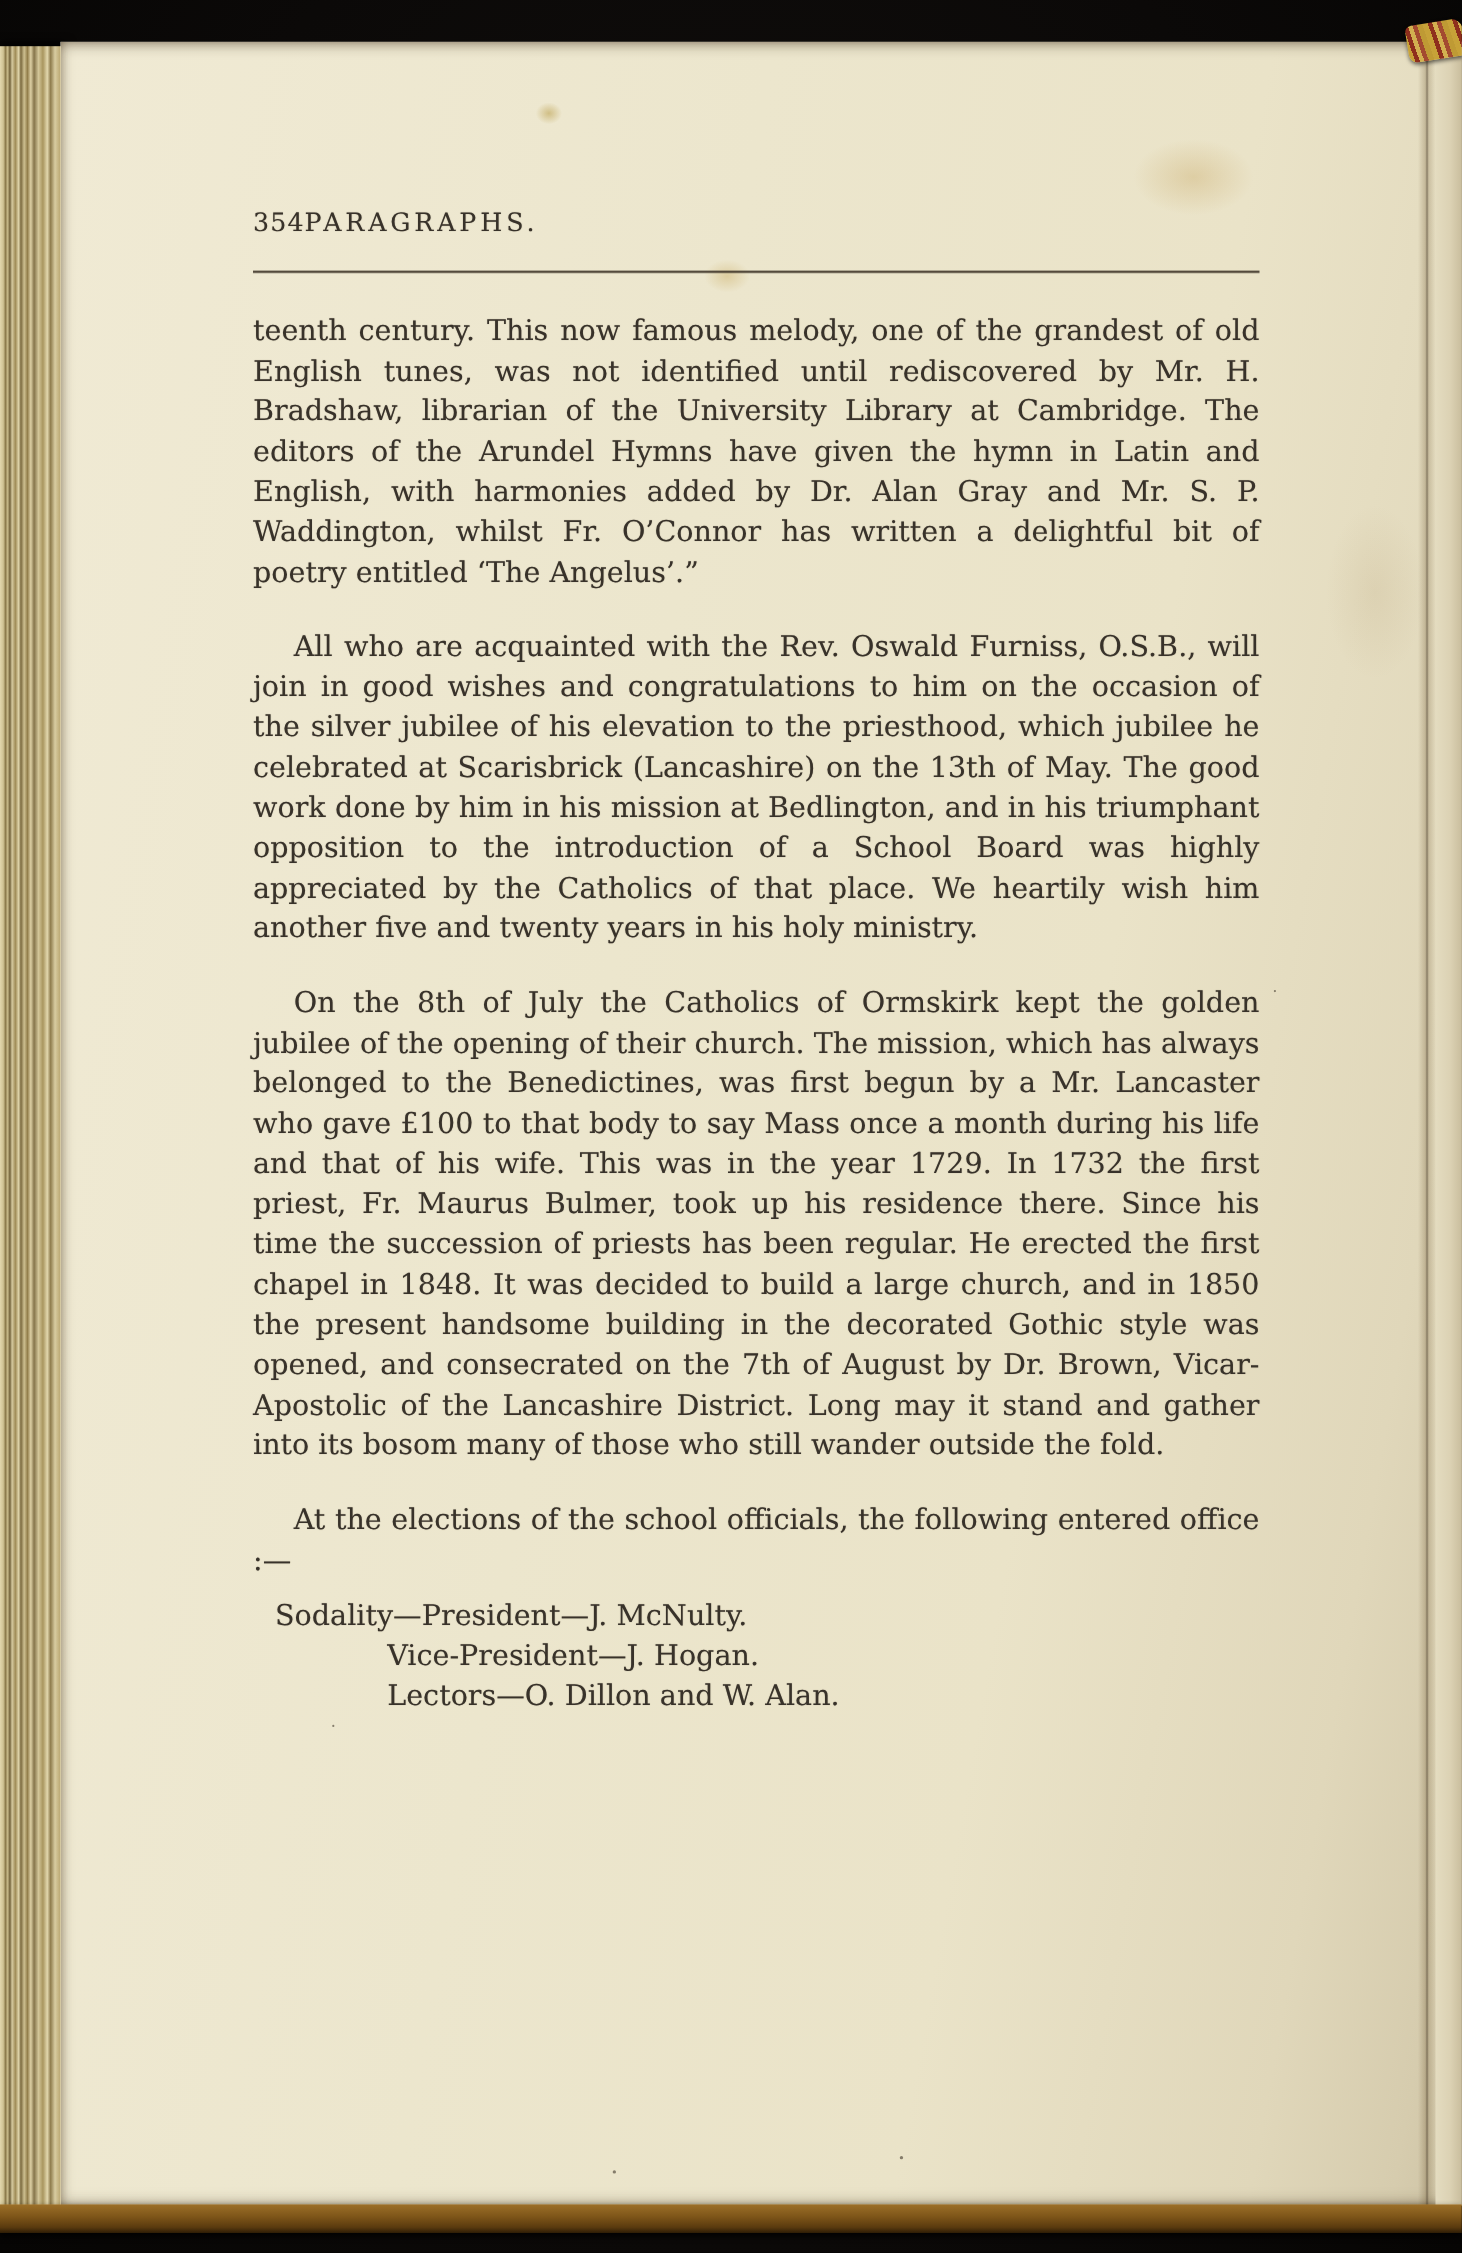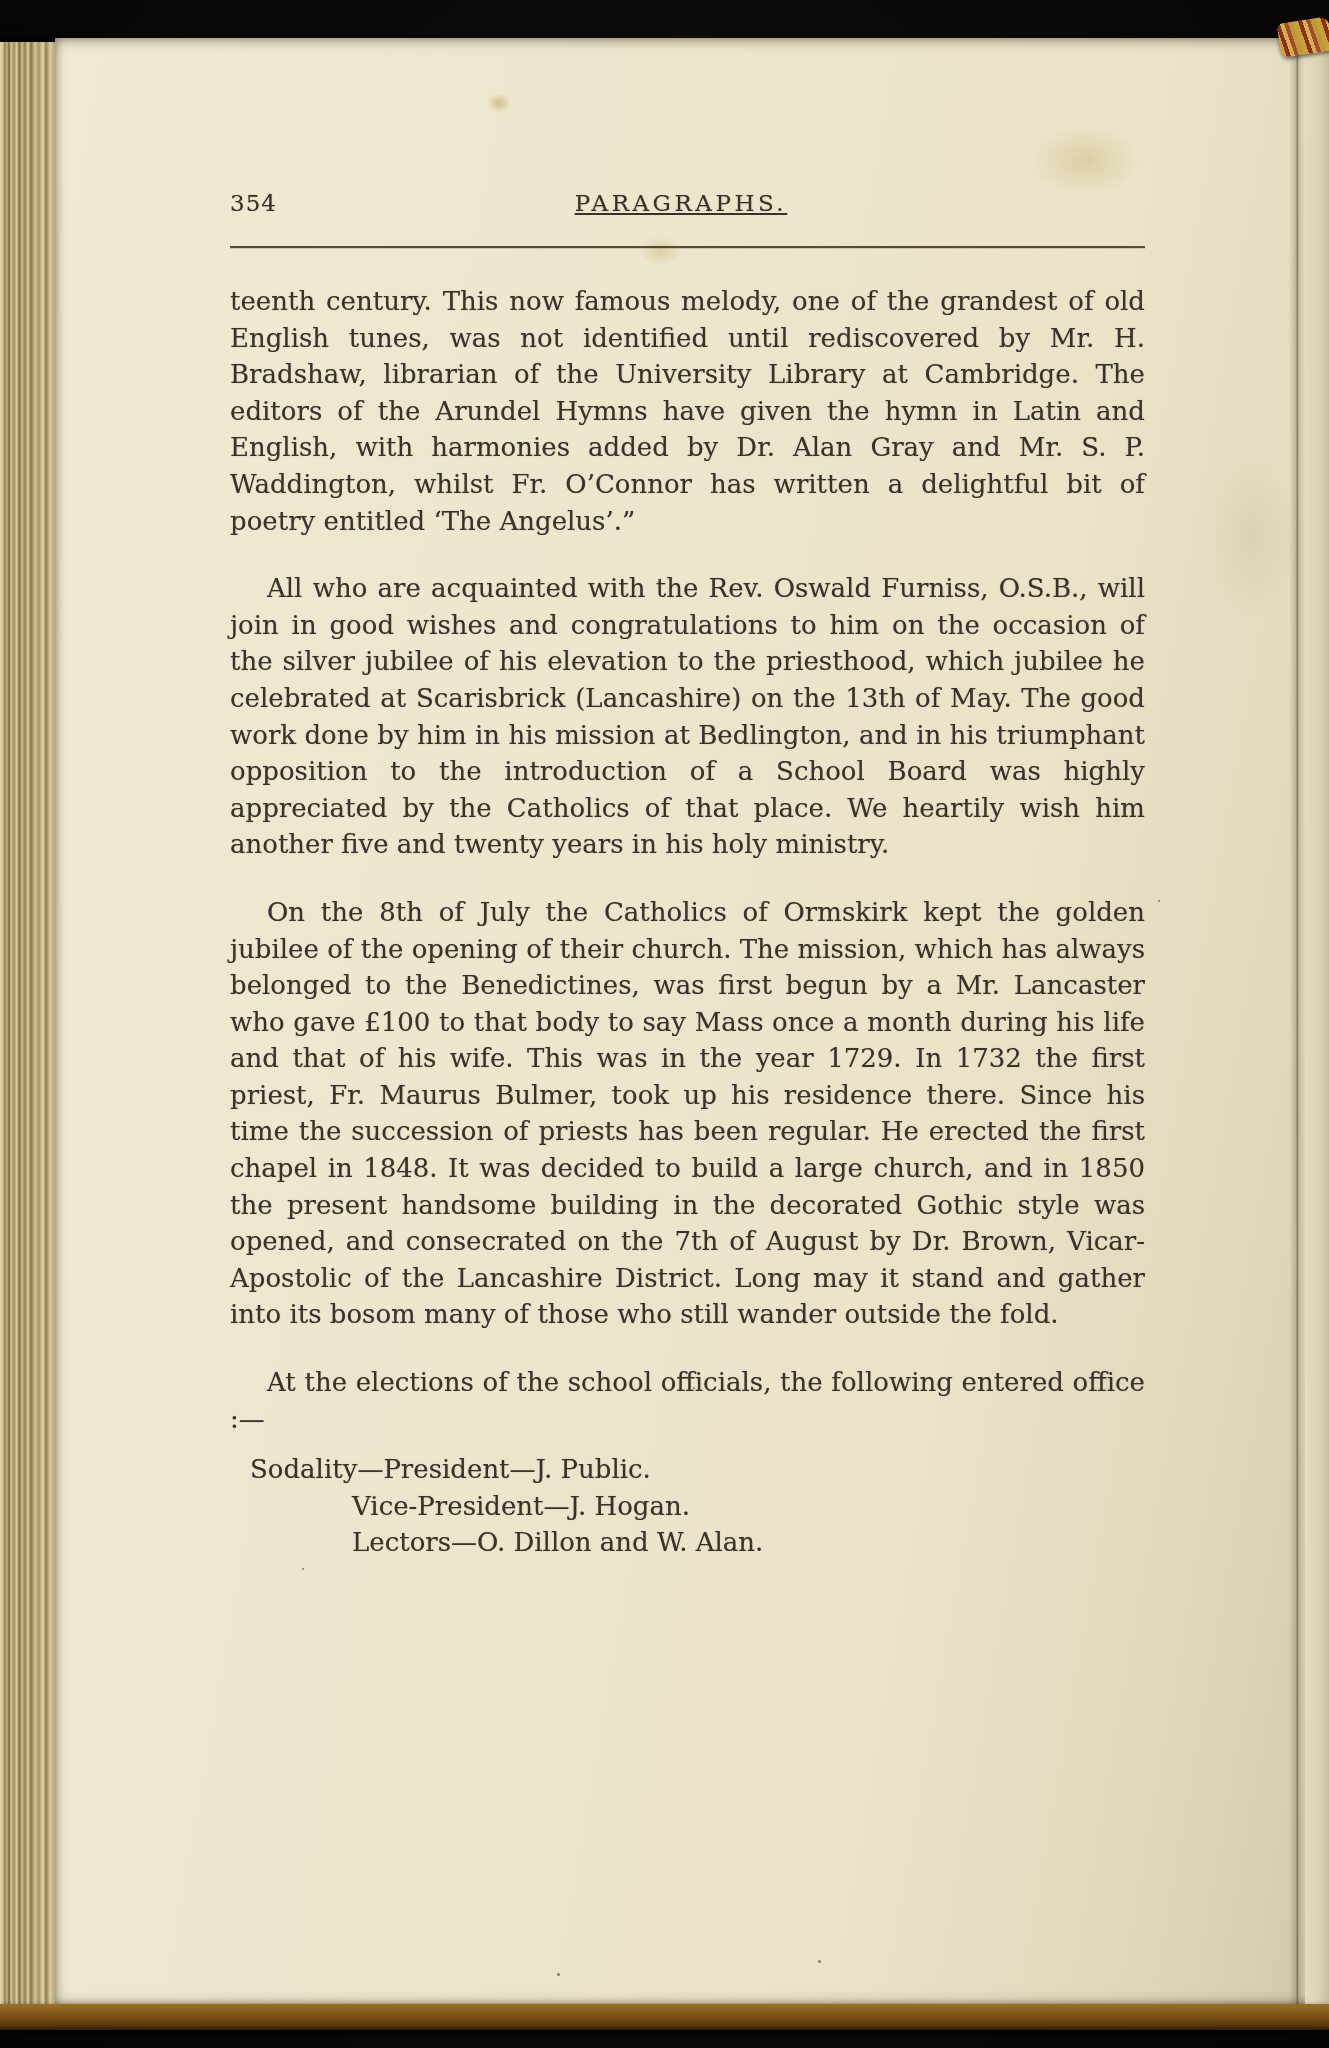--- a/index.html
+++ b/index.html
@@ -76,23 +76,22 @@
   .column{
     position:absolute;left:175px;top:0;width:915px;color:#38322a;
   }
   .head-row{
     margin-top:152px;
     display:flex;align-items:baseline;
     text-shadow:0 0 1px rgba(70,60,45,.45);
   }
   .page-number{font-size:23px;letter-spacing:1px;}
   .running-title{
-    flex:1;text-align:center;font-size:23px;letter-spacing:3.5px;
+    flex:1;text-align:left;font-size:23px;letter-spacing:3.5px;
     padding-right:60px;
-    text-decoration:underline;
   }
   .head-rule{
     margin-top:30px;height:0;
     border-top:2px solid rgba(58,48,36,.85);
     border-bottom:1px solid rgba(58,48,36,.18);
   }
 
   .bodytext{
     margin-top:34px;
     font-size:26px;line-height:36.6px;
@@ -157,21 +156,21 @@
 
         <p>teenth century.  This now famous melody, one of the grandest of old English tunes, was not identified until rediscovered by Mr. H. Bradshaw, librarian of the University Library at Cambridge.  The editors of the Arundel Hymns have given the hymn in Latin and English, with harmonies added by Dr. Alan Gray and Mr. S. P. Waddington, whilst Fr. O’Connor has written a delightful bit of poetry entitled ‘The Angelus’.”</p>
 
         <p class="indent">All who are acquainted with the Rev. Oswald Furniss, O.S.B., will join in good wishes and congratulations to him on the occasion of the silver jubilee of his elevation to the priesthood, which jubilee he celebrated at Scarisbrick (Lancashire) on the 13th of May.  The good work done by him in his mission at Bedlington, and in his triumphant opposition to the introduction of a School Board was highly appreciated by the Catholics of that place.  We heartily wish him another five and twenty years in his holy ministry.</p>
 
         <p class="indent">On the 8th of July the Catholics of Ormskirk kept the golden jubilee of the opening of their church.  The mission, which has always belonged to the Benedictines, was first begun by a Mr. Lancaster who gave £100 to that body to say Mass once a month during his life and that of his wife.  This was in the year 1729.  In 1732 the first priest, Fr. Maurus Bulmer, took up his residence there. Since his time the succession of priests has been regular.  He erected the first chapel in 1848.  It was decided to build a large church, and in 1850 the present handsome building in the decorated Gothic style was opened, and consecrated on the 7th of August by Dr. Brown, Vicar-Apostolic of the Lancashire District.  Long may it stand and gather into its bosom many of those who still wander outside the fold.</p>
 
         <p class="indent intro">At the elections of the school officials, the following entered office :—</p>
 
         <div class="officials">
-          <div class="off-line first">Sodality—President—J. Public.</div>
+          <div class="off-line first">Sodality—President—J. McNulty.</div>
           <div class="off-line">Vice-President—J. Hogan.</div>
           <div class="off-line">Lectors—O. Dillon and W. Alan.</div>
         </div>
 
 
       </div>
     </div>
 
     <div class="gutter"></div>
     <div class="beyond-gutter"></div>

